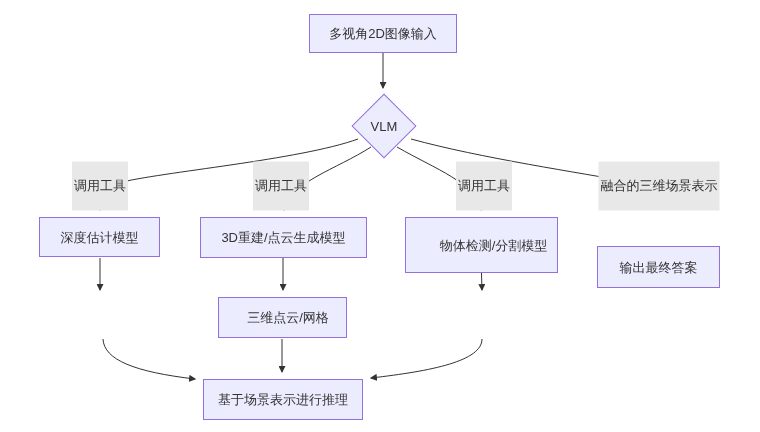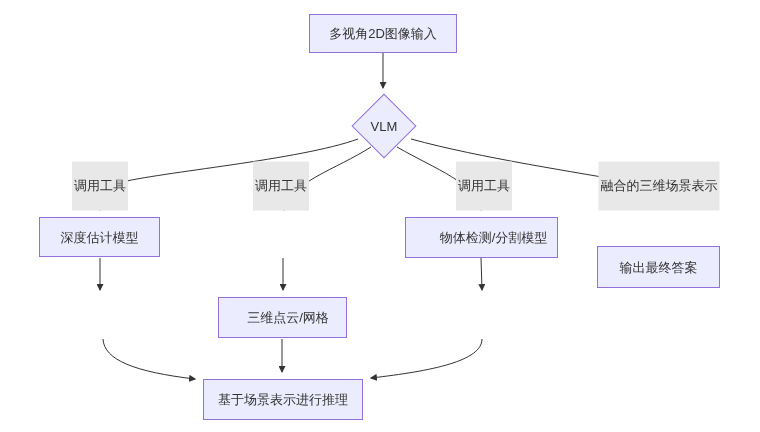--- a/index.html
+++ b/index.html
@@ -46,21 +46,21 @@
     background:var(--label-bg);
     color:var(--text);
     font-size:13px;line-height:1.15;white-space:nowrap;
     padding:17px 2px;
     transform:translate(-50%,-50%);
   }
   
   .n-input       {left:309px;top:14px; width:148px;height:39px;}
   .n-depth-model {left:39px; top:217px;width:121px;height:40px;}
   .n-recon-model {left:200px;top:217px;width:167px;height:41px;}
-  .n-detect-model{left:405px;top:217px;width:153px;height:41px;padding-left:24px;}
+  .n-detect-model{left:405px;top:217px;width:153px;height:56px;padding-left:24px;}
   .n-answer      {left:597px;top:216px;width:123px;height:42px;margin-top:30px;}
   .n-depth-map   {left:57px; top:297px;width:85px; height:41px;}
   .n-point-cloud {left:218px;top:297px;width:129px;height:41px;padding-left:11px;}
   .n-bbox        {left:422px;top:297px;width:120px;height:41px;}
   .n-fused       {left:203px;top:379px;width:160px;height:41px;}
   .l-tool1 {left:100px;top:186px;}
   .l-tool2 {left:281px;top:186px;}
   .l-tool3 {left:484px;top:186px;}
   .l-reason{left:659px;top:186px;}
 </style>
@@ -105,20 +105,23 @@
   <div class="edge-label l-tool3">
     <span>调用工具</span>
   </div>
   <div class="edge-label l-reason">
     <span>融合的三维场景表示</span>
   </div>
 
   <div class="node n-depth-model">
     <span>深度估计模型</span>
   </div>
+  <div class="node n-recon-model">
+    <span>3D重建/点云生成模型</span>
+  </div>
   <div class="node n-detect-model">
     <span>物体检测/分割模型</span>
   </div>
   <div class="node n-answer">
     <span>输出最终答案</span>
   </div>
 
   <div class="node n-point-cloud">
     <span>三维点云/网格</span>
   </div>

